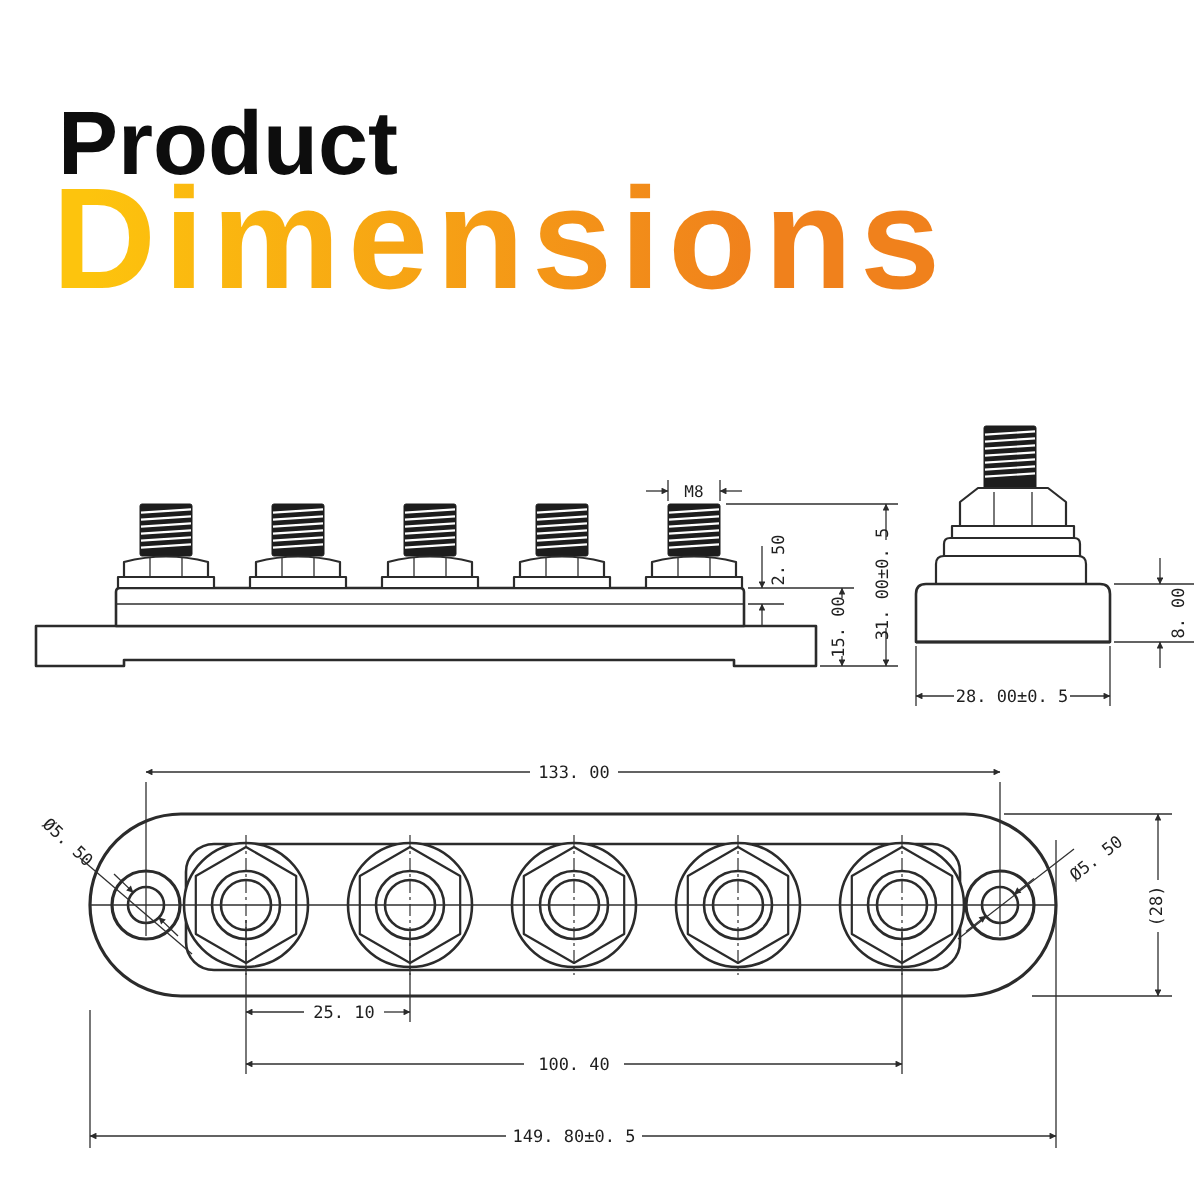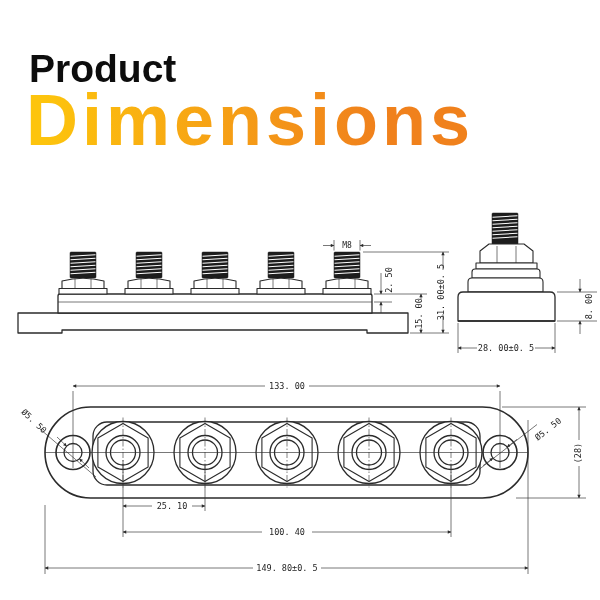--- a/index.html
+++ b/index.html
@@ -1,20 +1,20 @@
 <!DOCTYPE html>
 <html><head>
 <meta charset="utf-8">
 <style>
   html,body{margin:0;padding:0;}
   body{width:600px;height:600px;background:#ffffff;position:relative;overflow:hidden;
        font-family:"Liberation Sans",sans-serif;}
   .stage{position:absolute;inset:0;width:600px;height:600px;}
   .title-block{position:absolute;left:0;top:0;width:600px;height:170px;}
-  .t1{position:absolute;left:29px;top:49px;font-size:39px;line-height:1;font-weight:900;
+  .t1{position:absolute;left:29px;top:49px;font-size:45px;line-height:1;font-weight:900;
       letter-spacing:0px;color:#0d0d0d;}
   .t2{position:absolute;left:26px;top:84px;font-size:72px;line-height:1;font-weight:900;
       letter-spacing:4px;background:linear-gradient(90deg,#fdc40d 4%,#f0811c 78%);
       -webkit-background-clip:text;background-clip:text;color:transparent;}
   svg{position:absolute;left:0;top:0;}
   .ln{fill:#ffffff;stroke:#2b2b2b;stroke-width:1.3;stroke-linejoin:round;}
   .lnb{stroke-width:1.6;}
   .ln12{stroke-width:1.1;}
   .thin{stroke:#2f2f2f;stroke-width:0.65;fill:none;}
   .dash{stroke:#2f2f2f;stroke-width:0.6;fill:none;stroke-dasharray:6 2 1.5 2;}

